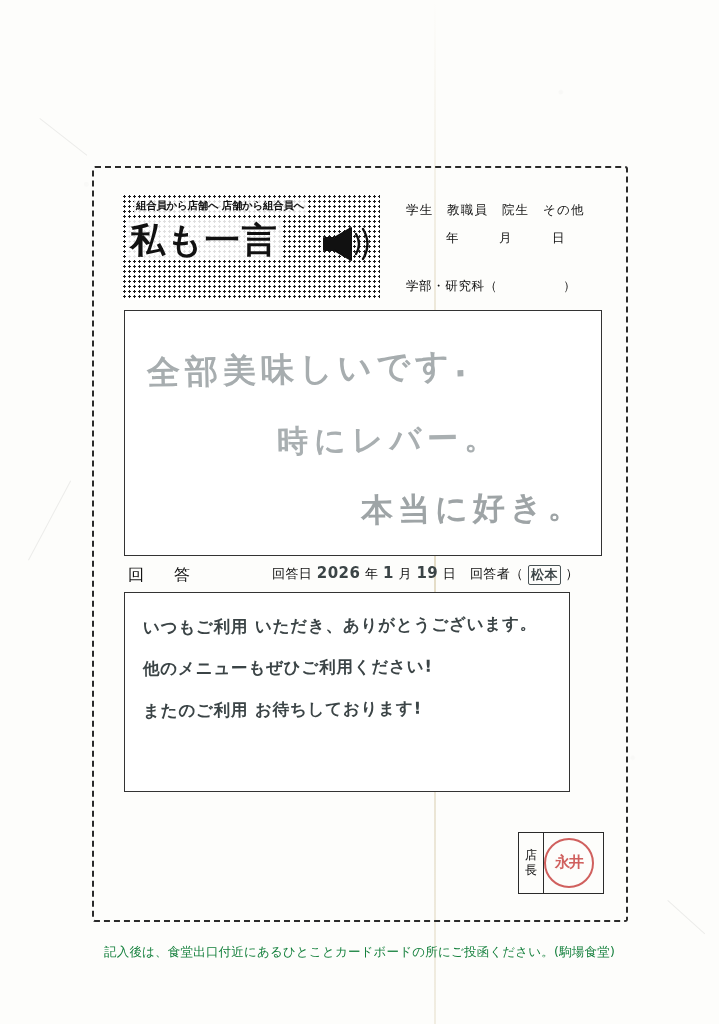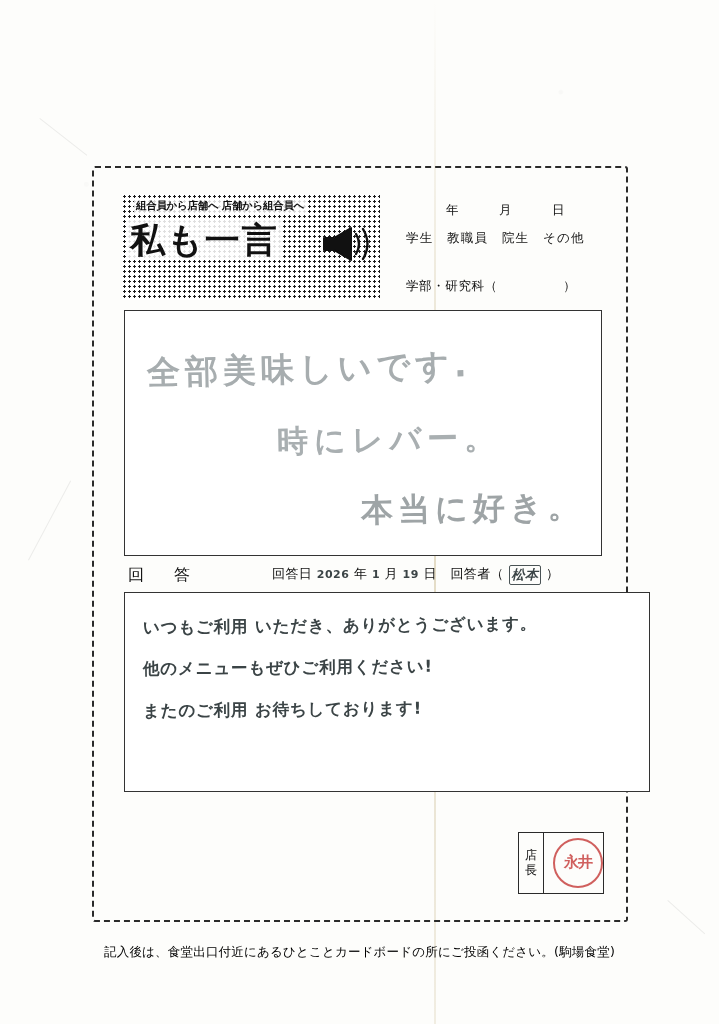--- a/index.html
+++ b/index.html
@@ -183,41 +183,40 @@
     position: absolute;
     left: 148px;
     top: 4px;
     font-size: 13px;
     letter-spacing: 0.4px;
     white-space: nowrap;
   }
   .hw-ink {
     color: #3b4446;
     font-weight: 700;
-    font-size: 11px;
+    font-size: 15px;
     letter-spacing: 0.5px;
   }
   .stamp-name {
     display: inline-block;
     color: #3b4446;
     font-weight: 700;
     font-size: 13px;
     border: 1.4px solid #4a5355;
     border-radius: 2px;
     padding: 0 2px;
     transform: translateY(1px);
-    font-style: italic;
   }
 
   
   .reply-box {
     position: absolute;
     left: 30px;
     top: 424px;
-    width: 526px;
+    width: 446px;
     height: 200px;
     border: 1.6px solid #333;
     box-sizing: border-box;
     background: #fff;
   }
   .reply-line {
     position: absolute;
     left: 18px;
     color: #3b4446;
     font-weight: 700;
@@ -270,21 +269,21 @@
     display: flex;
     flex-direction: column;
     align-items: center;
     justify-content: center;
     line-height: 1.25;
   }
   .manager-stamp .seal {
     flex: 1;
     display: flex;
     align-items: center;
-    justify-content: flex-end;
+    justify-content: flex-start;
   }
   .seal-circle {
     width: 46px;
     height: 46px;
     border: 2.4px solid #d0605e;
     border-radius: 50%;
     color: #d0605e;
     font-size: 15px;
     font-weight: 700;
     display: flex;
@@ -295,21 +294,21 @@
     letter-spacing: -1px;
   }
 
   .footnote {
     position: absolute;
     left: 0;
     right: 0;
     top: 944px;
     text-align: center;
     font-size: 12.5px;
-    color: #000000;
+    color: #15803d;
     letter-spacing: 0.2px;
   }
 </style>
 </head>
 <body>
 
 <div class="page">
   <div class="scan-noise"></div>
   <div class="fold-v" style="left:434px;"></div>
   <div class="fold-diag" style="left:40px; top:118px; width:60px; height:1px; transform: rotate(38deg);"></div>
@@ -326,22 +325,22 @@
       <div class="hdr-big">私も一言</div>
       <div class="megaphone">
         <svg viewBox="0 0 54 40" width="54" height="40">
           <path d="M6 14 L6 26 L16 26 L33 36 L33 4 L16 14 Z" fill="#111" stroke="#111" stroke-width="2" stroke-linejoin="round"></path>
           <path d="M38 10 q6 10 0 20" fill="none" stroke="#111" stroke-width="2.4" stroke-linecap="round"></path>
           <path d="M45 5 q9 15 0 30" fill="none" stroke="#111" stroke-width="2.4" stroke-linecap="round"></path>
         </svg>
       </div>
 
       <div class="hdr-right">
+        <div class="line kubun">学生　教職員　院生　その他</div>
         <div class="line date">年　月　日</div>
-        <div class="line kubun">学生　教職員　院生　その他</div>
         <div class="line gakubu">学部・研究科（　　　　　）</div>
       </div>
     </div>
 
     <div class="comment-box">
       <div class="hand l1">全部美味しいです.</div>
       <div class="hand l2">時にレバー。</div>
       <div class="hand l3">本当に好き。</div>
     </div>
 

